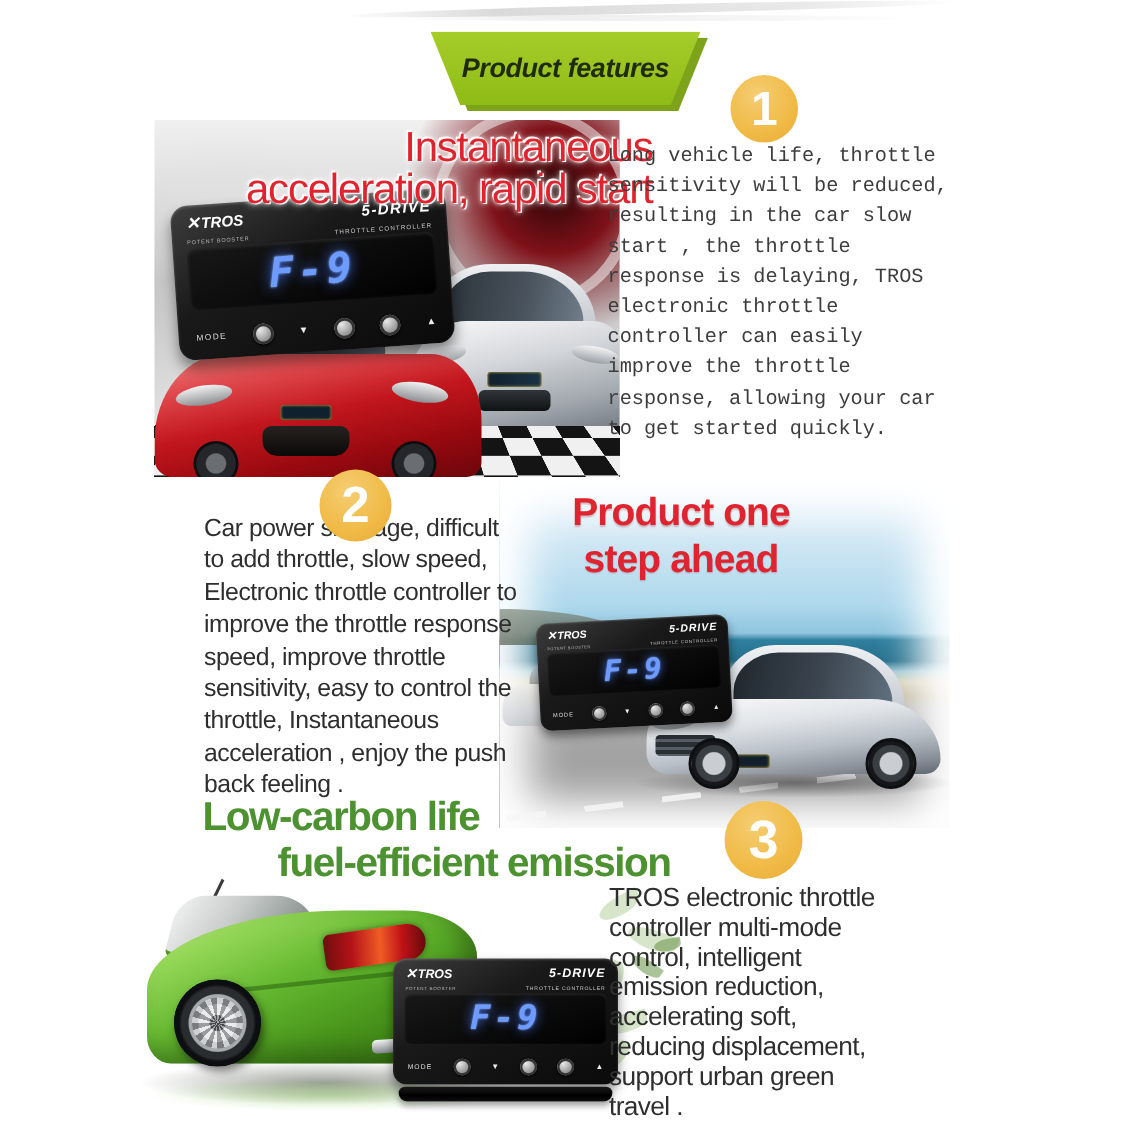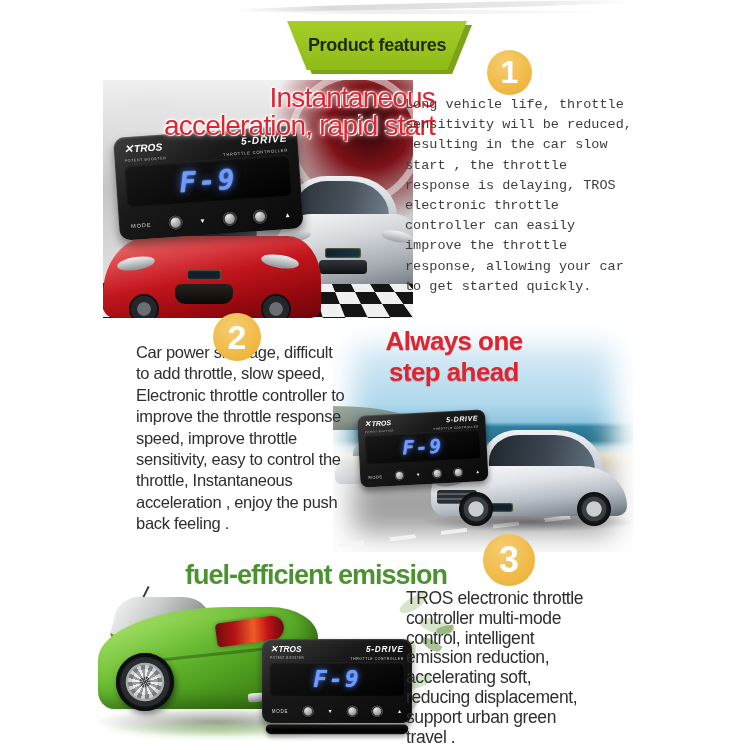--- a/index.html
+++ b/index.html
@@ -12,21 +12,21 @@
     transform:rotate(-1.3deg);}
   .swoosh2{position:absolute;left:262px;top:10px;width:350px;height:4px;border-radius:50%;opacity:.6;
     background:linear-gradient(90deg,rgba(228,228,228,0),#e2e2e2 30%,#efefef 70%,rgba(240,240,240,0));}
 
   
   .banner-shadow{position:absolute;left:292px;top:25px;width:180px;height:49px;background:#7da31a;
     clip-path:polygon(0 0,100% 0,89% 100%,11% 100%);}
   .banner{position:absolute;left:287px;top:21px;width:180px;height:49px;z-index:2;
     background:linear-gradient(180deg,#a6cd2a,#8fbb16);
     clip-path:polygon(0 0,100% 0,89% 100%,11% 100%);
-    display:flex;align-items:center;justify-content:center;}
+    display:flex;align-items:center;justify-content:center;font-style:italic;}
   .banner span{font-size:18px;font-weight:bold;letter-spacing:-.3px;color:#1f2a0e;}
 
   
   .badge{position:absolute;border-radius:50%;color:#fff;font-weight:bold;z-index:7;
     background:radial-gradient(circle at 40% 30%,#f5cd72,#f0ba46 60%,#e9aa38);
     display:flex;align-items:center;justify-content:center;}
   .badge1{left:487px;top:50px;width:45px;height:45px;font-size:32px;}
   .badge2{left:213px;top:313px;width:48px;height:48px;font-size:34px;}
   .badge3{left:483px;top:534px;width:52px;height:52px;font-size:36px;}
 
@@ -342,23 +342,24 @@
           <span class="dev-btn"></span>
           <span class="dev-caret">▼</span>
           <span class="dev-btn"></span>
           <span class="dev-btn"></span>
           <span class="dev-caret">▲</span>
         </div>
       </div>
     </div>
   </div>
 
-  <div class="h2">Always one
+  <div class="h2">Product one
 step ahead</div>
 
+  <div class="h3a">Low-carbon life</div>
   <div class="h3b">fuel-efficient emission</div>
   <div class="t3">TROS electronic throttle
 controller multi-mode
 control, intelligent
 emission reduction,
 accelerating soft,
 reducing displacement,
 support urban green
 travel .</div>
 

